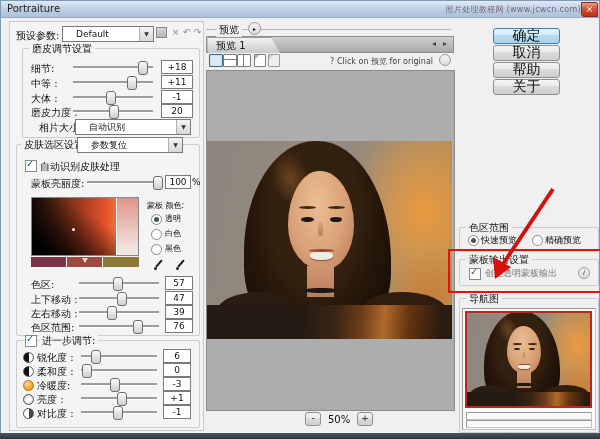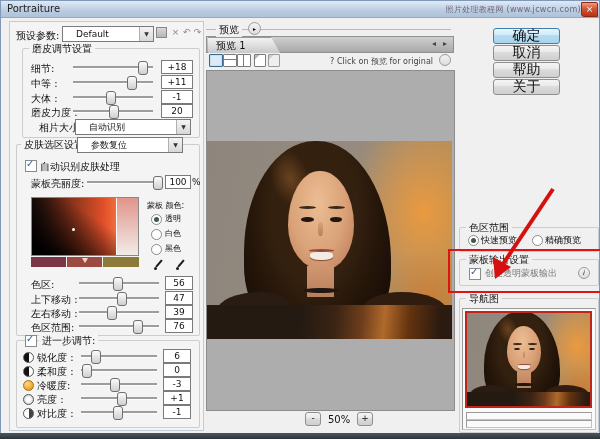--- a/index.html
+++ b/index.html
@@ -169,21 +169,21 @@
       <span class="radio" style="left:134px;top:99px;"></span>
       <span class="lbl" style="left:148px;top:98px;font-size:8px;">黑色</span>
       <span class="dropper" style="left:136px;top:114px;"></span>
       <span class="dropper" style="left:158px;top:114px;"></span>
 
       <span class="lbl" style="left:14px;top:133px;">色区:</span>
       <div class="slider" style="left:62px;top:132px;width:80px;">
           <div class="track"></div>
           <div class="thumb" style="left:47%;"></div>
         </div>
-      <div class="valbox" style="left:148px;top:131px;width:26px;">56</div>
+      <div class="valbox" style="left:148px;top:131px;width:26px;">57</div>
       <span class="lbl" style="left:14px;top:148px;">上下移动 :</span>
       <div class="slider" style="left:62px;top:147px;width:80px;">
           <div class="track"></div>
           <div class="thumb" style="left:53%;"></div>
         </div>
       <div class="valbox" style="left:148px;top:146px;width:26px;">47</div>
       <span class="lbl" style="left:14px;top:162px;">左右移动 :</span>
       <div class="slider" style="left:62px;top:161px;width:80px;">
           <div class="track"></div>
           <div class="thumb" style="left:40%;"></div>

